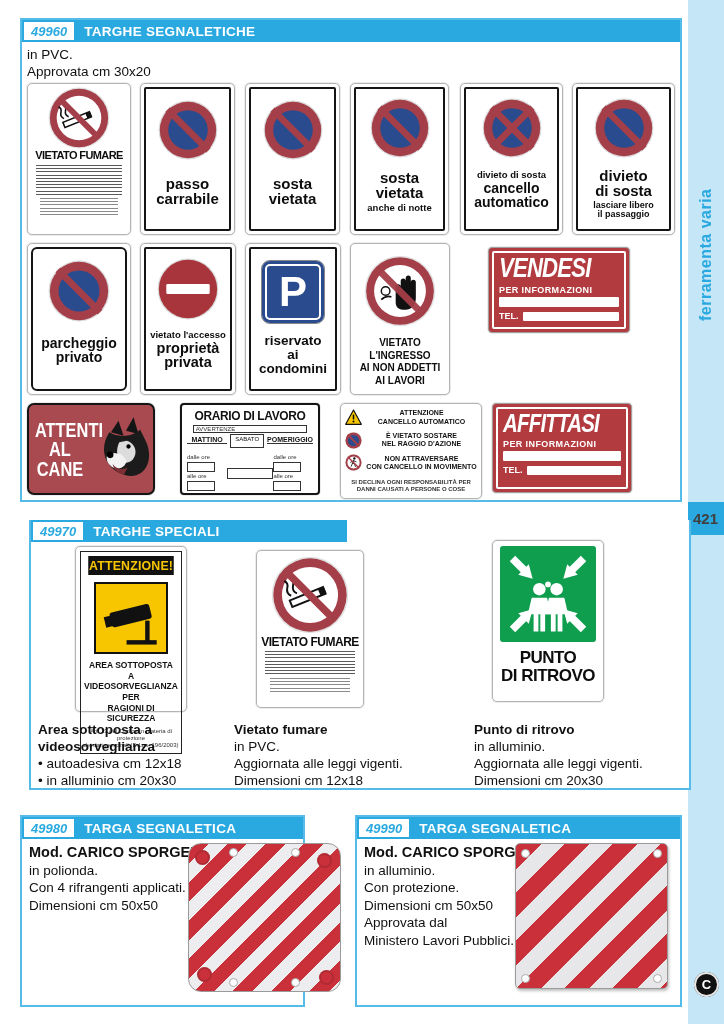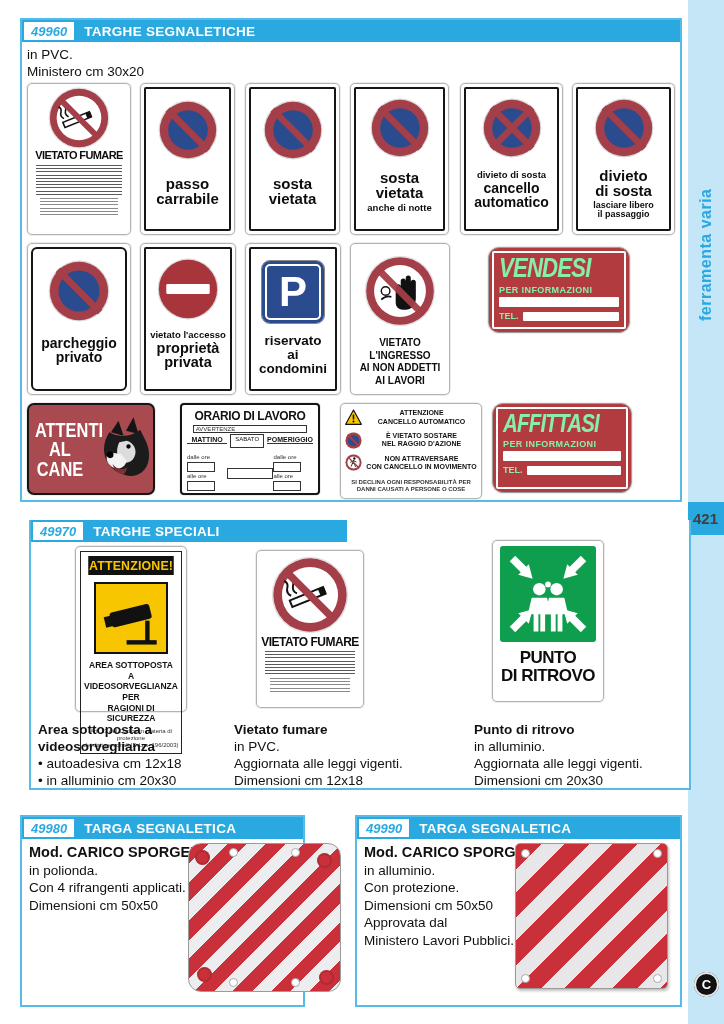--- a/index.html
+++ b/index.html
@@ -30,21 +30,21 @@
     display:flex;flex-direction:column;align-items:center;justify-content:flex-start;padding:5px 2px 4px;}
   .sym{display:block;}
   .cap{font-weight:bold;color:#0d0d0d;text-align:center;line-height:1.02;}
   .fineprint{width:90%;background:repeating-linear-gradient(to bottom,#5a5a5a 0 1px,transparent 1px 3.2px);}
   .fineprint.light{background:repeating-linear-gradient(to bottom,#8a8a8a 0 1px,transparent 1px 3.2px);}
 
   .row{display:flex;align-items:flex-start;}
   #s1-rows{padding-left:5px;}
 
   
-  .sale{background:#B23B3F;border:1px solid #a0a0a0;border-radius:11px;position:relative;color:#86efac;box-sizing:border-box;
+  .sale{background:#B23B3F;border:1px solid #a0a0a0;border-radius:4px;position:relative;color:#ffffff;box-sizing:border-box;
     box-shadow:0 0 0 1px #ececec;}
   .sale-in{position:absolute;inset:3px;border:2px solid #fff;border-radius:2px;padding:2px 5px;display:flex;flex-direction:column;}
   .sale-title{font-weight:bold;font-style:italic;font-size:27px;line-height:1;transform:scaleX(.82);transform-origin:left;white-space:nowrap;letter-spacing:-1px;}
   .sale-info{font-weight:bold;font-size:9px;letter-spacing:.4px;margin-top:3px;}
   .sale-box{background:#fff;height:10px;margin-top:2px;border-radius:1px;}
   .sale-telrow{display:flex;align-items:flex-end;gap:4px;margin-top:4px;}
   .sale-tel{font-weight:bold;font-size:9px;}
   .sale-telbox{flex:1;background:#fff;height:9px;border-radius:1px;}
 
   
@@ -206,21 +206,21 @@
   </div>
   <div class="logo-circle">C</div>
 
   <div class="sec-box" id="s1" style="left:20px;top:18px;width:662px;height:484px;">
     <div class="sec-header">
       <span class="code-box">49960</span>
       <span class="sec-title">TARGHE SEGNALETICHE</span>
     </div>
     <div class="sec-desc">
       <div>in PVC.</div>
-      <div>Ministero cm 30x20</div>
+      <div>Approvata cm 30x20</div>
     </div>
 
     <div id="s1-rows">
 
       <div class="row" style="margin-top:3px;">
         <div class="plate" style="width:104px;height:152px;">
           <svg class="sym" width="62" height="62" viewBox="0 0 100 100">
               <use href="#sym-no-smoking"></use>
             </svg>
           <div class="cap" style="font-size:11px;letter-spacing:-.6px;margin-top:1px;">VIETATO FUMARE</div>

